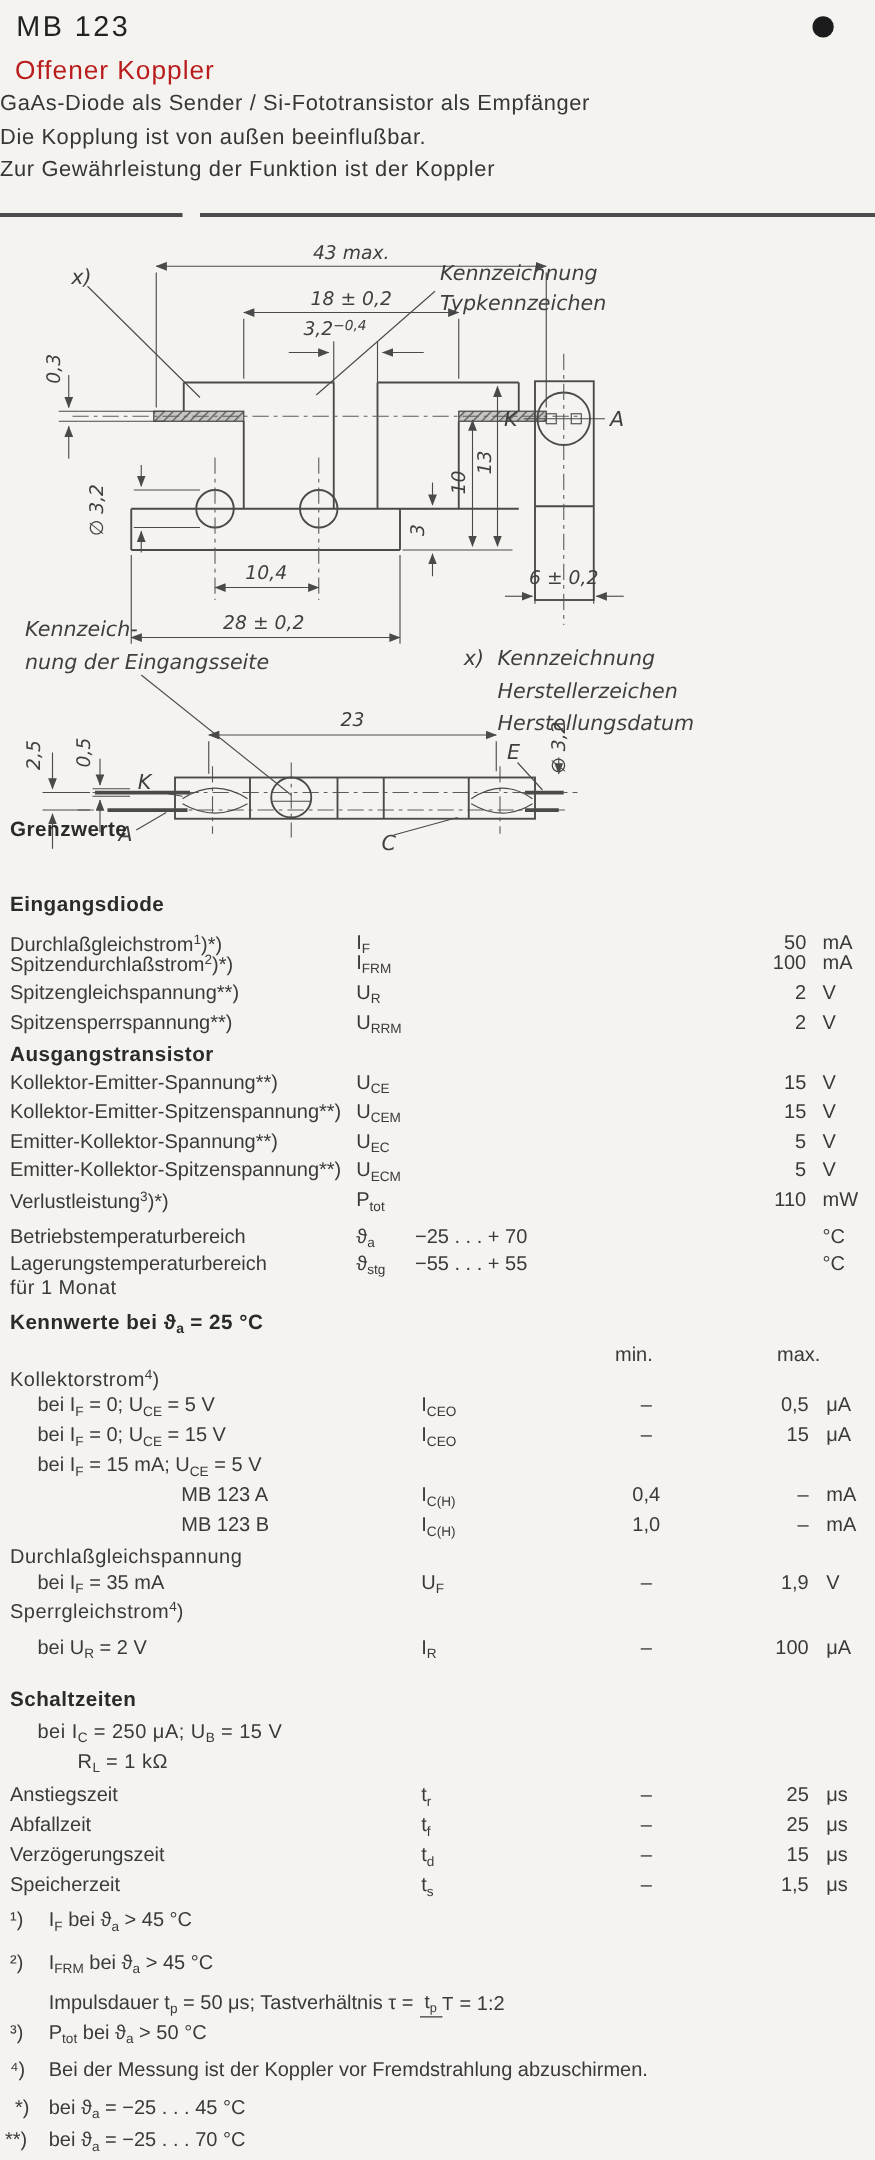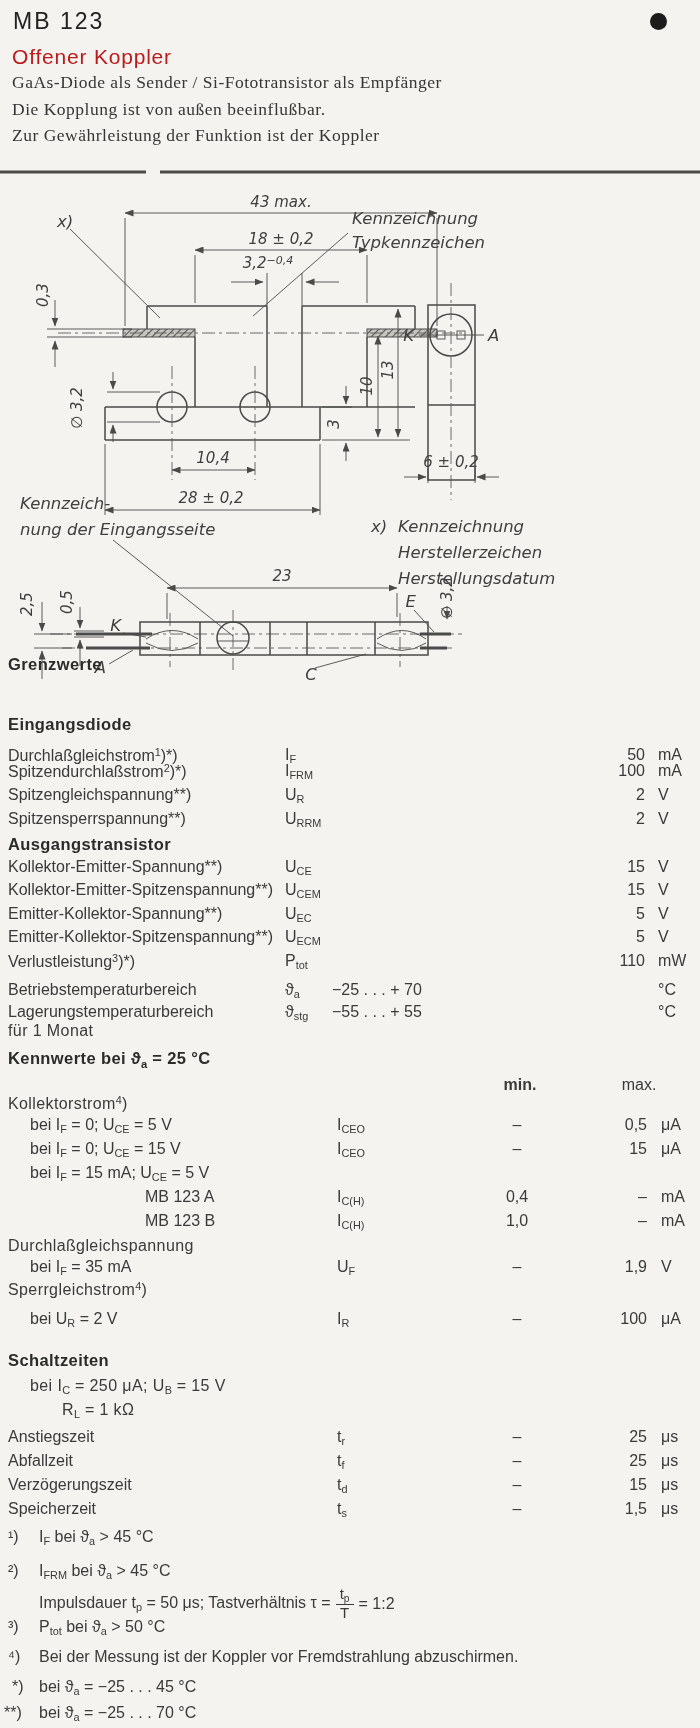--- a/index.html
+++ b/index.html
@@ -5,41 +5,41 @@
   html,body{margin:0;padding:0;background:#e8e8e4;}
   .page{position:relative;width:700px;height:1728px;background:#f4f3ef;
         font-family:"Liberation Sans",sans-serif;color:#3a3a3a;overflow:hidden;}
   .t{position:absolute;white-space:nowrap;letter-spacing:.4px;font-size:16px;line-height:1.25;}
   sub{font-size:.68em;vertical-align:-.32em;letter-spacing:0;}
   sup{font-size:.68em;vertical-align:.5em;letter-spacing:0;}
   .title{top:7px;left:13px;font-size:23px;font-weight:normal;letter-spacing:2px;color:#222;}
   .dot{position:absolute;left:650px;top:13px;width:17px;height:17px;border-radius:50%;background:#1c1c1c;}
   .subtitle{top:44px;left:12px;font-size:21px;letter-spacing:.8px;color:#b91c1c;}
   .desc0{top:72px}.desc1{top:99px}.desc2{top:125px}.desc3{top:150px}
-  .desc{left:12px;font-size:17.5px;letter-spacing:.5px;color:#363636;font-family:Liberation Serif, serif;}
+  .desc{left:0;font-size:17.5px;letter-spacing:.5px;color:#363636;}
   .row{position:absolute;left:0;width:700px;height:24px;font-size:16px;}
   .row span{white-space:nowrap;}
   .lbl{position:absolute;left:8px;}
   .lblc{position:absolute;left:30px;}
   .lblm{position:absolute;left:145px;}
   .sym{position:absolute;left:285px;}
   .sym2{position:absolute;left:337px;}
   .rng{position:absolute;left:332px;}
   .val{position:absolute;left:553px;width:92px;text-align:right;}
   .min{position:absolute;left:490px;width:54px;text-align:center;}
   .max{position:absolute;left:552px;width:95px;text-align:right;}
   .unit{position:absolute;left:658px;}
   .unit2{position:absolute;left:661px;}
-  .minh{position:absolute;left:492px;width:56px;text-align:center;font-weight:bold;}
+  .minh{position:absolute;left:492px;width:56px;text-align:left;}
   .maxh{position:absolute;left:608px;width:62px;text-align:center;}
   .hd{font-size:16.5px;font-weight:bold;color:#2b2b2b;}
   .fnm{display:inline-block;width:31px;}
   .fline{position:absolute;left:8px;font-size:16px;white-space:nowrap;}
   .fracline{display:flex;align-items:center;}
-  .frac{display:inline-flex;flex-direction:column;align-items:center;line-height:1.1;
+  .frac{display:inline-flex;flex-direction:row;align-items:center;line-height:1.1;
         font-size:15px;margin:0 5px;}
   .fnum{border-bottom:1.5px solid #3a3a3a;padding:0 4px;}
   svg{position:absolute;left:0;}
   .ln{stroke:#4a4a4a;stroke-width:1.5;fill:none;}
   .ln3{stroke:#4a4a4a;stroke-width:3;fill:none;}
   .tn{stroke:#4a4a4a;stroke-width:.9;fill:none;}
   .cl{stroke:#5c5c5c;stroke-width:.9;fill:none;stroke-dasharray:13 4 3 4;}
   .thick{stroke:#4b4b4b;stroke-width:3.2;fill:none;}
   .dtxt{font:italic 15px "DejaVu Sans",sans-serif;fill:#3f3f3f;}
   .dbig{font:italic 16.5px "DejaVu Sans",sans-serif;fill:#3f3f3f;}

